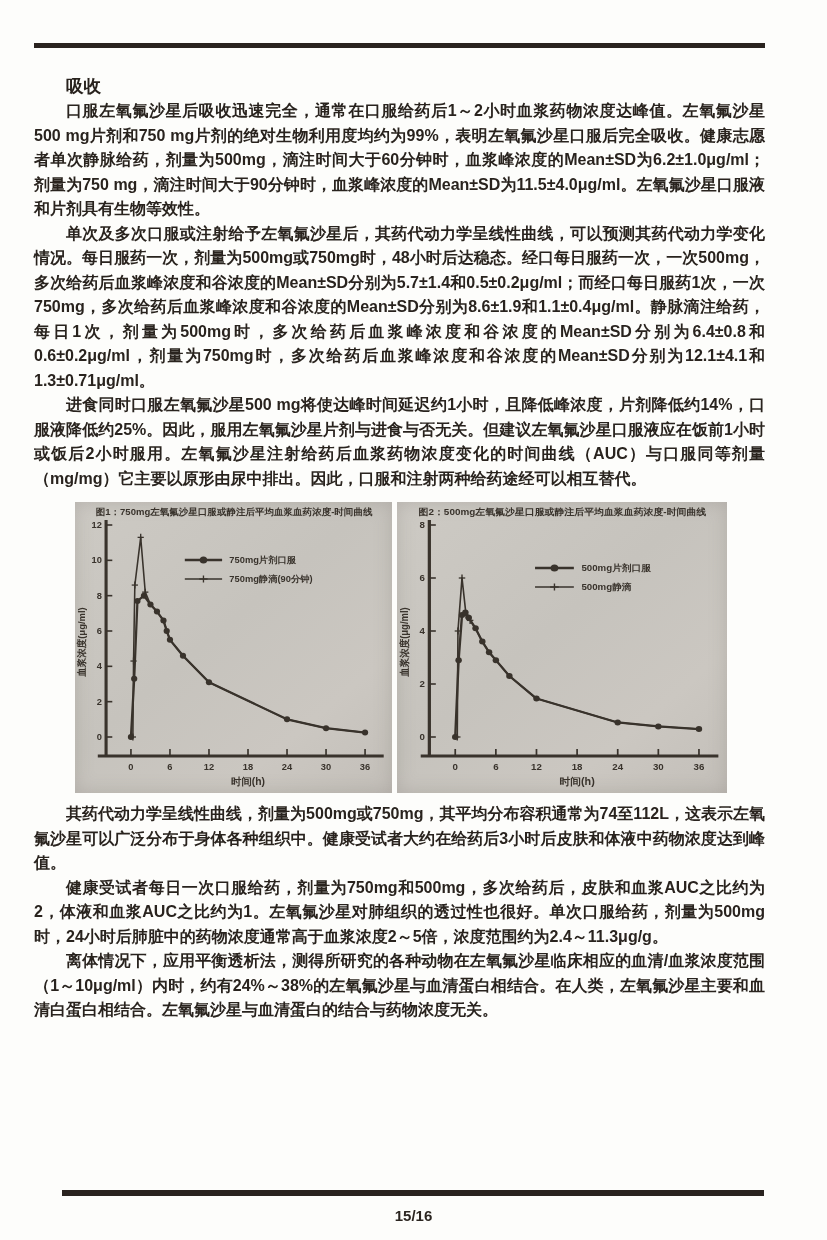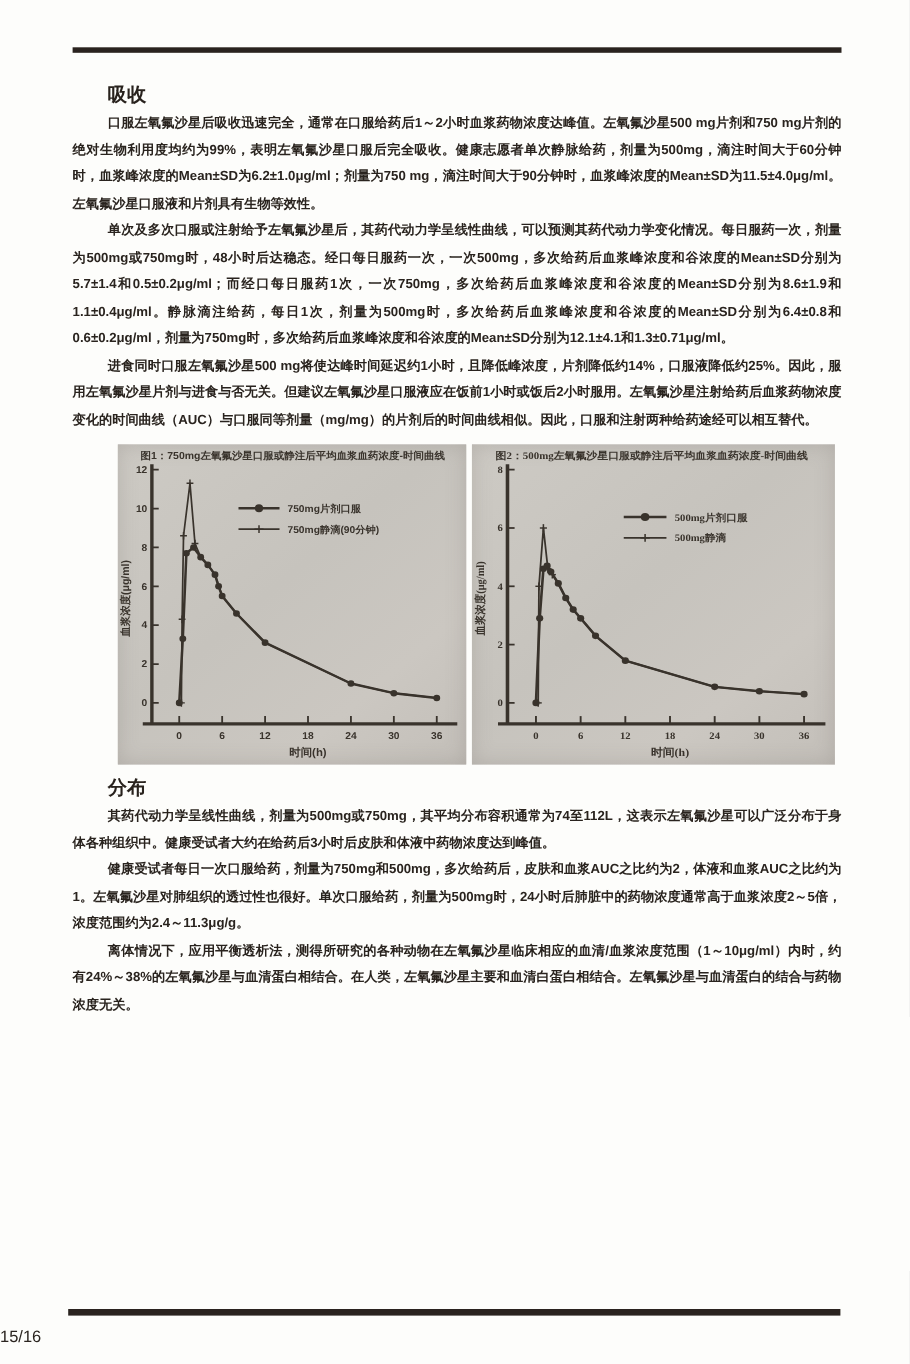--- a/index.html
+++ b/index.html
@@ -2,66 +2,66 @@
 <html lang="zh"><head>
 <meta charset="utf-8">
 <style>
   html,body{margin:0;padding:0;background:#e9e9e9;}
   .page{
     position:relative;
     width:827px;height:1240px;
     margin:0 auto;
     background:#fdfdfb;
     box-sizing:border-box;
-    padding:43px 62px 0 66px;
+    padding:43px 62px 0 34px;
     overflow:hidden;
     font-family:"Liberation Sans","DejaVu Sans",sans-serif;
     color:#28221d;
   }
   .rule{height:5px;background:#2a231f;}
   .rule.bottom{position:absolute;left:62px;right:63px;bottom:44px;height:6px;}
   .page-number{
     position:absolute;left:0;right:0;bottom:16px;
-    text-align:left;font-size:15px;font-weight:normal;color:#2b2520;
+    text-align:center;font-size:15px;font-weight:bold;color:#2b2520;
   }
   h3.sec{
     font-size:17.5px;line-height:25px;font-weight:bold;
     margin:0 0 0 32px;padding:0;
   }
   h3.sec.first{margin-top:26px;}
   p.body{
-    font-size:12px;line-height:24.5px;font-weight:600;
+    font-size:16px;line-height:24.5px;font-weight:600;
     text-align:justify;text-indent:32px;
     margin:0;padding:0;color:#29231e;
   }
   .figures{
     display:flex;gap:5px;
     margin:11px 0 9px 41px;
   }
   .fig-panel{
     height:291px;
     background:linear-gradient(140deg,#cdcac4 0%,#c6c3bd 45%,#cbc7c1 75%,#c3bfb9 100%);
     box-shadow:inset 0 0 18px rgba(110,105,98,.25);
   }
   .fig-panel.left{width:317px;}
-  .fig-panel.right{width:330px;font-family:Liberation Serif, serif;}
+  .fig-panel.right{width:330px;}
   .fig-panel svg{display:block;width:100%;height:100%;}
 </style>
 </head>
 <body>
 
 <div class="page">
 
   <div class="rule top"></div>
 
   <section>
     <h3 class="sec first">吸收</h3>
     <p class="body">口服左氧氟沙星后吸收迅速完全，通常在口服给药后1～2小时血浆药物浓度达峰值。左氧氟沙星500 mg片剂和750 mg片剂的绝对生物利用度均约为99%，表明左氧氟沙星口服后完全吸收。健康志愿者单次静脉给药，剂量为500mg，滴注时间大于60分钟时，血浆峰浓度的Mean±SD为6.2±1.0μg/ml；剂量为750 mg，滴注时间大于90分钟时，血浆峰浓度的Mean±SD为11.5±4.0μg/ml。左氧氟沙星口服液和片剂具有生物等效性。</p>
     <p class="body">单次及多次口服或注射给予左氧氟沙星后，其药代动力学呈线性曲线，可以预测其药代动力学变化情况。每日服药一次，剂量为500mg或750mg时，48小时后达稳态。经口每日服药一次，一次500mg，多次给药后血浆峰浓度和谷浓度的Mean±SD分别为5.7±1.4和0.5±0.2μg/ml；而经口每日服药1次，一次750mg，多次给药后血浆峰浓度和谷浓度的Mean±SD分别为8.6±1.9和1.1±0.4μg/ml。静脉滴注给药，每日1次，剂量为500mg时，多次给药后血浆峰浓度和谷浓度的Mean±SD分别为6.4±0.8和0.6±0.2μg/ml，剂量为750mg时，多次给药后血浆峰浓度和谷浓度的Mean±SD分别为12.1±4.1和1.3±0.71μg/ml。</p>
-    <p class="body">进食同时口服左氧氟沙星500 mg将使达峰时间延迟约1小时，且降低峰浓度，片剂降低约14%，口服液降低约25%。因此，服用左氧氟沙星片剂与进食与否无关。但建议左氧氟沙星口服液应在饭前1小时或饭后2小时服用。左氧氟沙星注射给药后血浆药物浓度变化的时间曲线（AUC）与口服同等剂量（mg/mg）的片剂后的时间曲线相似。因此，口服和注射两种给药途经可以相互替代。</p>
+    <p class="body">进食同时口服左氧氟沙星500 mg将使达峰时间延迟约1小时，且降低峰浓度，片剂降低约14%，口服液降低约25%。因此，服用左氧氟沙星片剂与进食与否无关。但建议左氧氟沙星口服液应在饭前1小时或饭后2小时服用。左氧氟沙星注射给药后血浆药物浓度变化的时间曲线（AUC）与口服同等剂量（mg/mg）它主要以原形由尿中排出。因此，口服和注射两种给药途经可以相互替代。</p>
   </section>
 
   <div class="figures">
     <div class="fig-panel left">
         <svg viewBox="0 0 306 291" preserveAspectRatio="none">
           <text x="20" y="13" font-size="9.2" font-weight="bold" fill="#39332c">图1：750mg左氧氟沙星口服或静注后平均血浆血药浓度-时间曲线</text>
           <line x1="30" y1="18" x2="30" y2="254" stroke="#39332c" stroke-width="3"></line>
           <line x1="22" y1="254" x2="298" y2="254" stroke="#39332c" stroke-width="3"></line>
           <line x1="30" x2="36" y1="235" y2="235" stroke="#39332c" stroke-width="1.6"></line>
           <text x="26" y="238" font-size="9" font-weight="bold" text-anchor="end" fill="#39332c">0</text>
@@ -190,21 +190,20 @@
           <line x1="67.81111111111112" x2="67.81111111111112" y1="114.89999999999999" y2="121.89999999999999" stroke="#39332c" stroke-width="1.3"></line>
           <line x1="128" x2="164" y1="85" y2="85" stroke="#39332c" stroke-width="1.5"></line>
           <line x1="142" x2="150" y1="85" y2="85" stroke="#39332c" stroke-width="1.3"></line>
           <line x1="146" x2="146" y1="81.5" y2="88.5" stroke="#39332c" stroke-width="1.3"></line>
           <text x="171" y="88.2" font-size="9" font-weight="bold" fill="#39332c">500mg静滴</text>
         </svg>
       </div>
   </div>
 
   <section>
-    <h3 class="sec">分布</h3>
     <p class="body">其药代动力学呈线性曲线，剂量为500mg或750mg，其平均分布容积通常为74至112L，这表示左氧氟沙星可以广泛分布于身体各种组织中。健康受试者大约在给药后3小时后皮肤和体液中药物浓度达到峰值。</p>
     <p class="body">健康受试者每日一次口服给药，剂量为750mg和500mg，多次给药后，皮肤和血浆AUC之比约为2，体液和血浆AUC之比约为1。左氧氟沙星对肺组织的透过性也很好。单次口服给药，剂量为500mg时，24小时后肺脏中的药物浓度通常高于血浆浓度2～5倍，浓度范围约为2.4～11.3μg/g。</p>
     <p class="body">离体情况下，应用平衡透析法，测得所研究的各种动物在左氧氟沙星临床相应的血清/血浆浓度范围（1～10μg/ml）内时，约有24%～38%的左氧氟沙星与血清蛋白相结合。在人类，左氧氟沙星主要和血清白蛋白相结合。左氧氟沙星与血清蛋白的结合与药物浓度无关。</p>
   </section>
 
 
   <div class="rule bottom"></div>
   <div class="page-number">15/16</div>
 
 </div>

